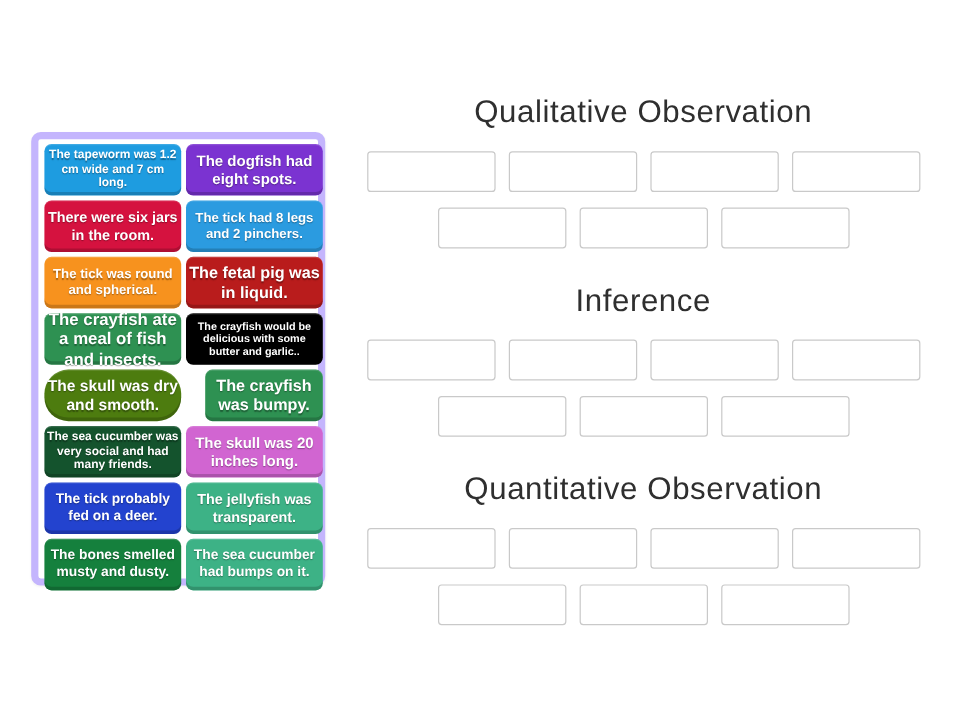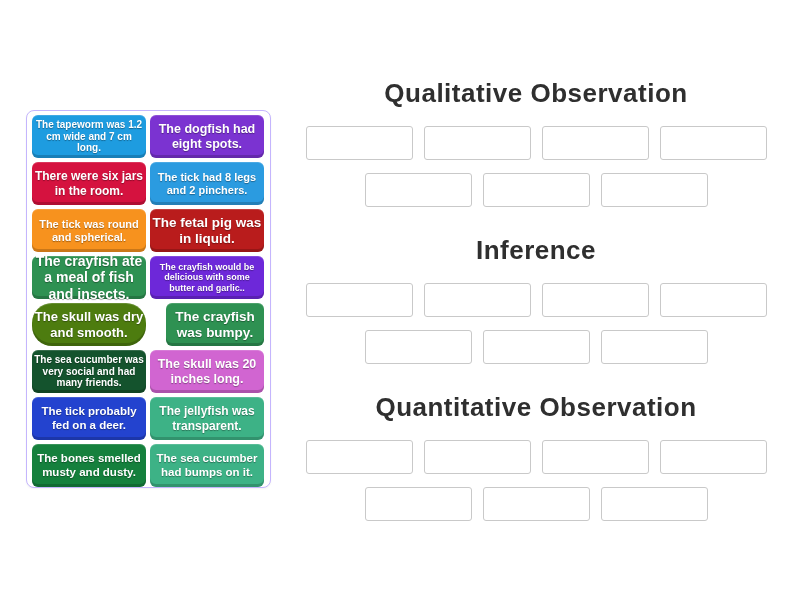--- a/index.html
+++ b/index.html
@@ -18,21 +18,21 @@
 
   
   .card-panel {
     position: absolute;
     left: 26px;
     top: 110px;
     width: 245px;
     height: 378px;
     box-sizing: border-box;
     background: #ffffff;
-    border: 1px solid #c4b5fd;
+    border: 6px solid #c4b5fd;
     border-radius: 8px;
     box-shadow: 0 1px 2px rgba(0,0,0,0.05);
   }
   .card-list {
     display: grid;
     grid-template-columns: repeat(2, 114px);
     grid-auto-rows: 43px;
     gap: 4px;
     padding: 4px 5px;
   }
@@ -58,21 +58,21 @@
     position: absolute;
     left: 305px;
     top: 78px;
     width: 462px;
   }
   .group { margin-bottom: 28px; }
   .group-header {
     margin: 0 0 18px 0;
     font-size: 26px;
     line-height: 30px;
-    font-weight: bold;
+    font-weight: normal;
     color: #2f2f2f;
     text-align: center;
     letter-spacing: 0.5px;
   }
   .slot-row {
     display: flex;
     justify-content: center;
     gap: 11px;
   }
   .slot-row + .slot-row { margin-top: 13px; }
@@ -92,21 +92,21 @@
 
   <div class="card-panel">
     <div class="card-list">
         <div class="card" style="background: rgb(30, 156, 224); font-size: 10px;">The tapeworm was 1.2 cm wide and 7 cm long.</div>
         <div class="card" style="background: rgb(123, 51, 209); font-size: 12.5px;">The dogfish had eight spots.</div>
         <div class="card" style="background: rgb(213, 18, 63); font-size: 12px;">There were six jars in the room.</div>
         <div class="card" style="background: rgb(43, 155, 224); font-size: 11px;">The tick had 8 legs and 2 pinchers.</div>
         <div class="card" style="background: rgb(247, 146, 30); font-size: 11px;">The tick was round and spherical.</div>
         <div class="card" style="background: #b91c1c; font-size: 13.5px;">The fetal pig was in liquid.</div>
         <div class="card" style="background: rgb(46, 145, 82); font-size: 14px;">The crayfish ate a meal of fish and insects.</div>
-        <div class="card" style="background: #6d28d9; font-size: 9px;">The crayfish would be delicious with some butter and garlic..</div>
+        <div class="card" style="background: #000000; font-size: 9px;">The crayfish would be delicious with some butter and garlic..</div>
         <div class="card" style="background: #4d7c0f; font-size: 13px; border-radius: 20px;">The skull was dry and smooth.</div>
         <div class="card" style="background: rgb(46, 145, 82); font-size: 13.5px; margin-left: 16px;">The crayfish was bumpy.</div>
         <div class="card" style="background: #14532d; font-size: 10px;">The sea cucumber was very social and had many friends.</div>
         <div class="card" style="background: rgb(209, 101, 209); font-size: 12.5px;">The skull was 20 inches long.</div>
         <div class="card" style="background: rgb(35, 67, 207); font-size: 11.5px;">The tick probably fed on a deer.</div>
         <div class="card" style="background: rgb(61, 178, 134); font-size: 12px;">The jellyfish was transparent.</div>
         <div class="card" style="background: #15803d; font-size: 11.5px;">The bones smelled musty and dusty.</div>
         <div class="card" style="background: rgb(61, 178, 134); font-size: 11.5px;">The sea cucumber had bumps on it.</div>
       </div>
   </div>

